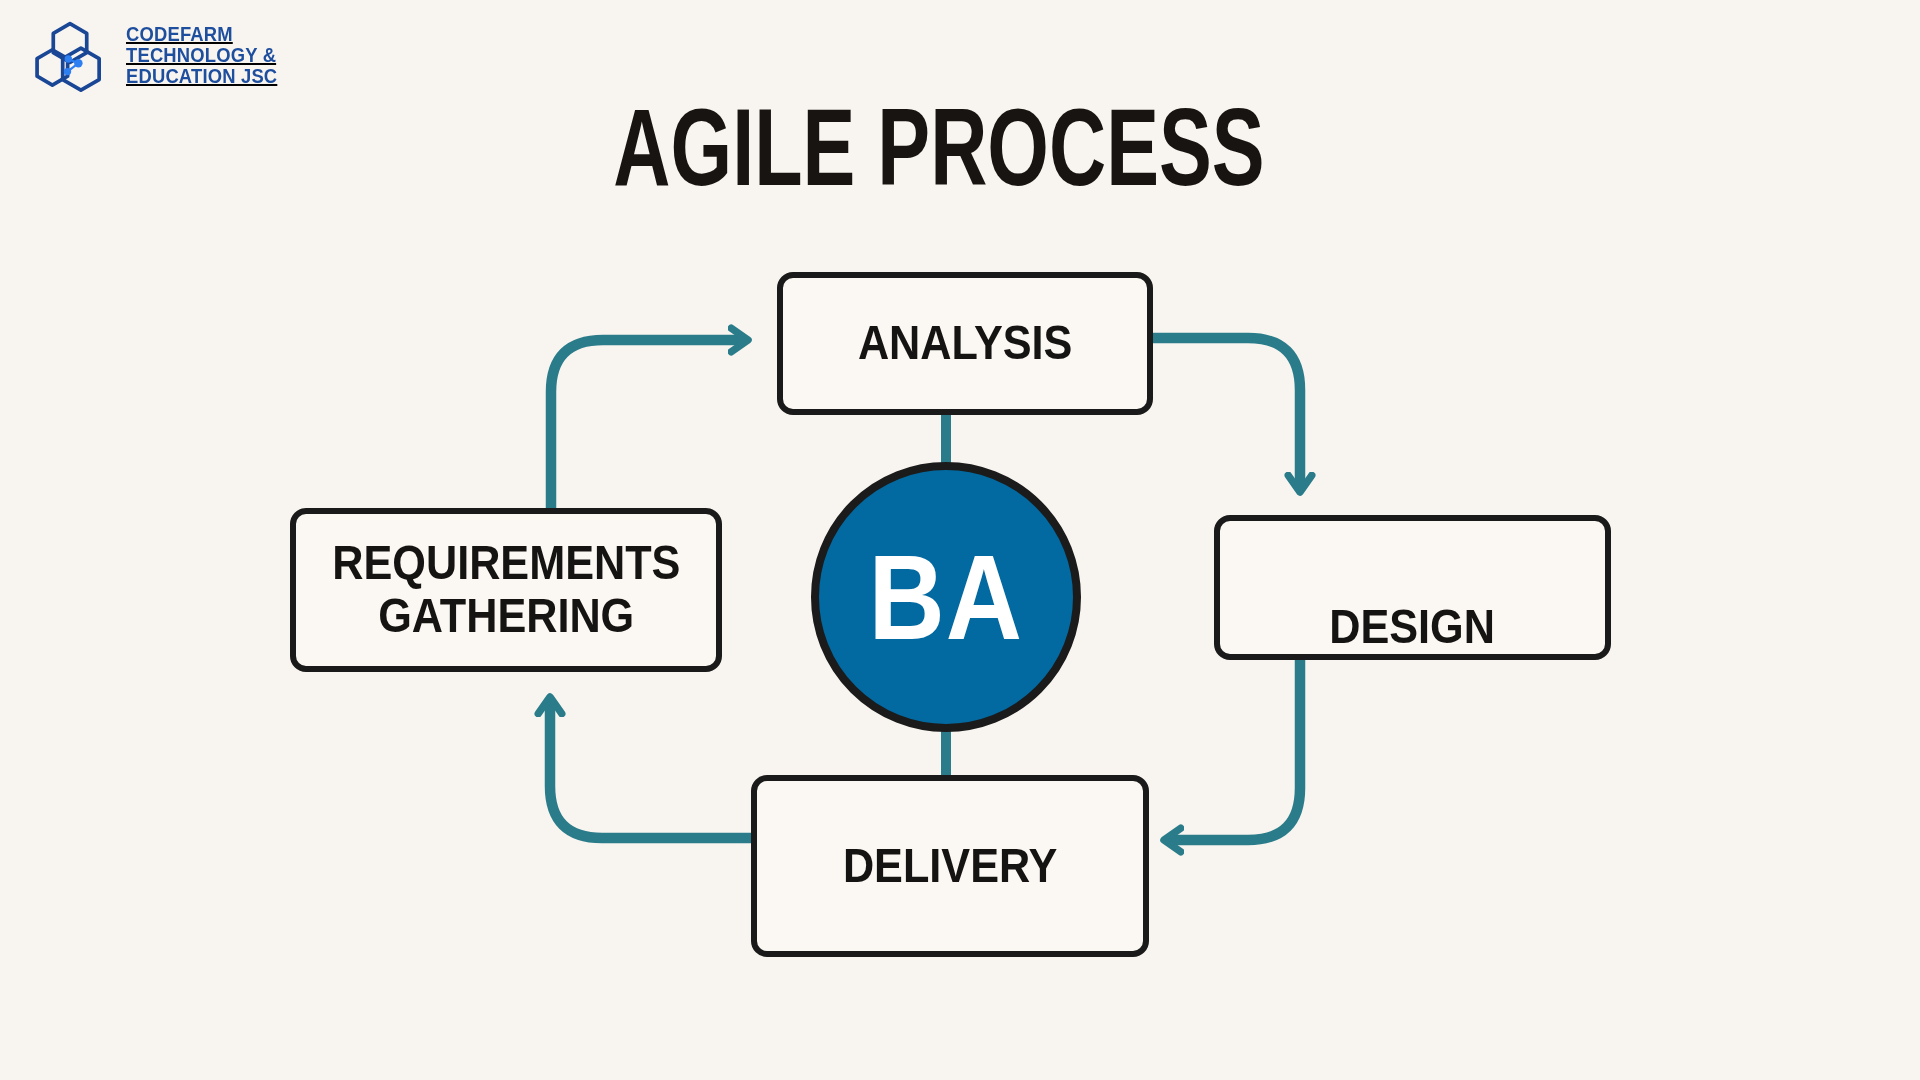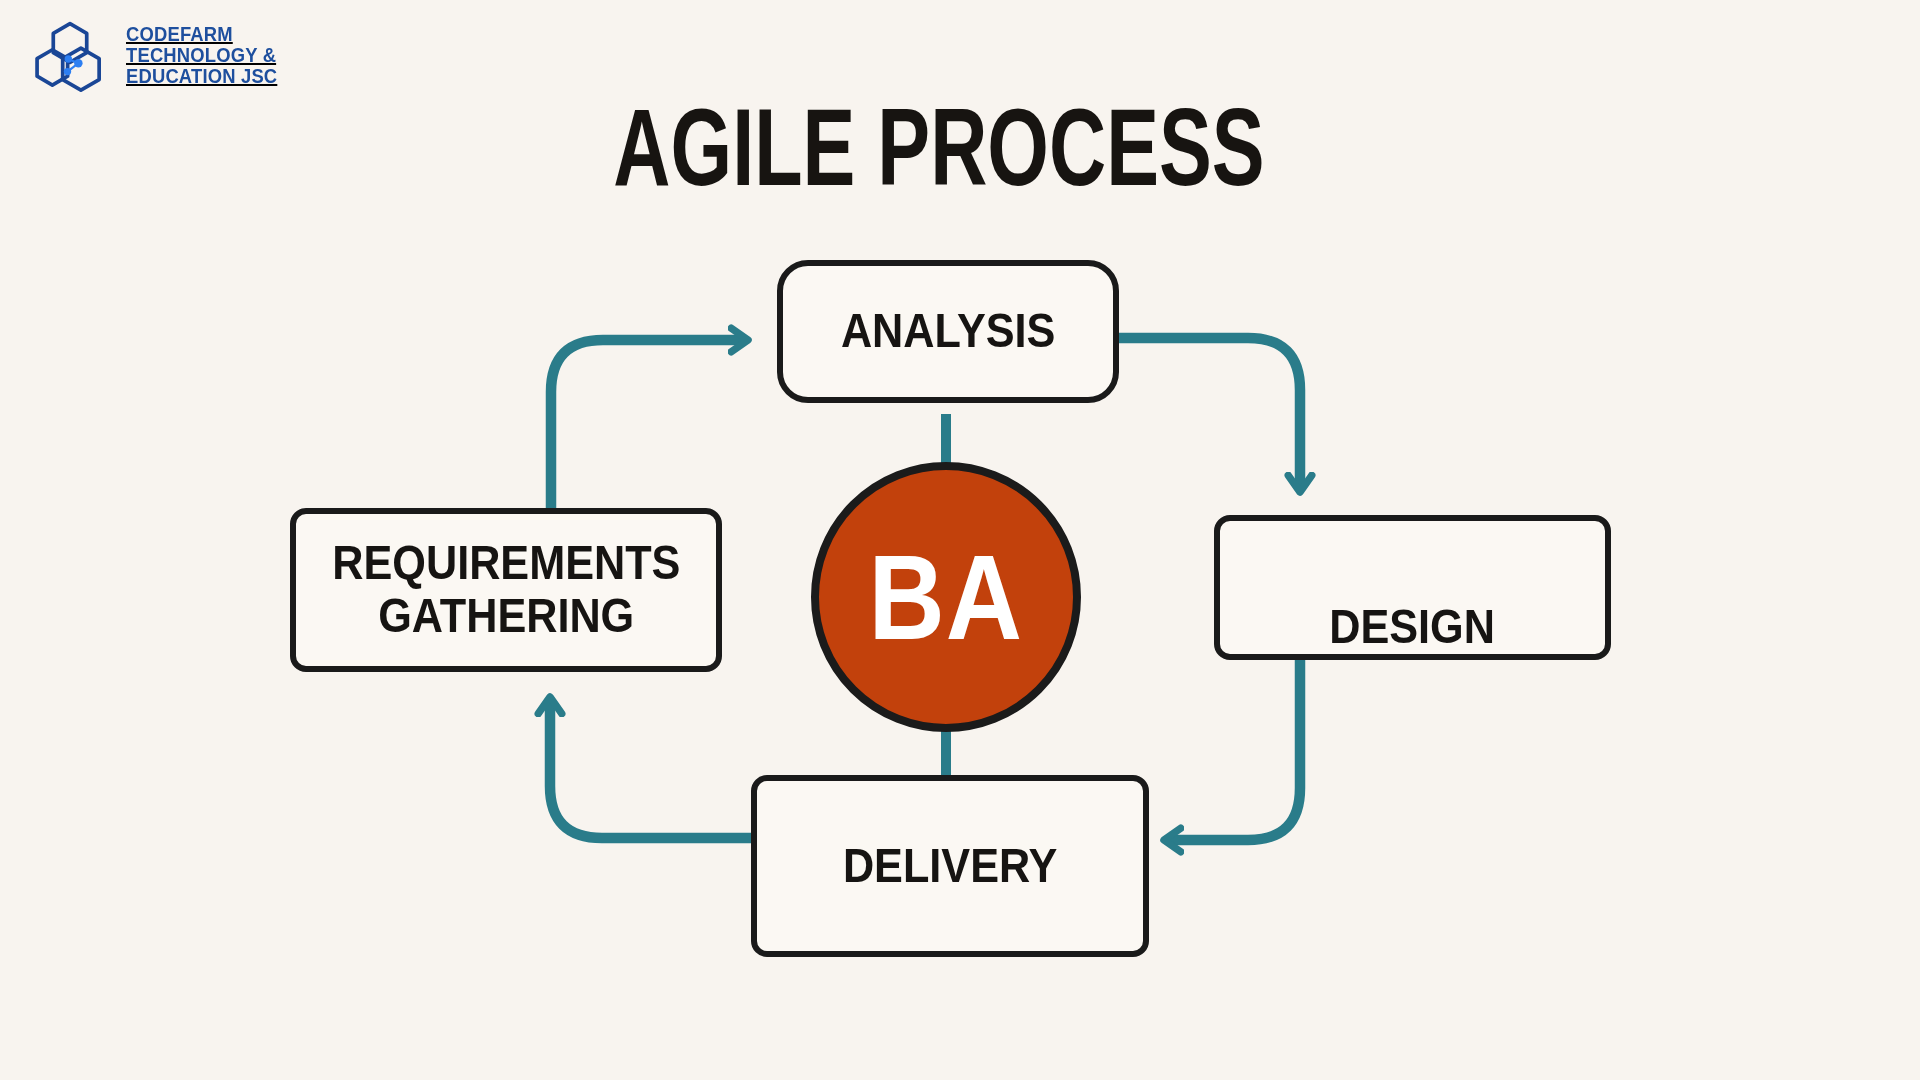--- a/index.html
+++ b/index.html
@@ -37,30 +37,30 @@
     position:absolute;z-index:3;
     background:#FBF8F3;border:6px solid #1A1A1A;border-radius:16px;
     box-sizing:border-box;
     display:flex;align-items:center;justify-content:center;flex-direction:column;
   }
   .node-label{
     color:#161412;font-weight:bold;font-size:48px;line-height:1.1;
     white-space:nowrap;text-align:center;
     transform:scaleX(0.9);transform-origin:center center;
   }
-  .node-analysis{left:777px;top:260px;width:342px;height:143px;border-radius:31px;}
+  .node-analysis{left:777px;top:272px;width:376px;height:143px;}
   .node-design{left:1214px;top:515px;width:397px;height:145px;justify-content:flex-end;}
   .node-delivery{left:751px;top:775px;width:398px;height:182px;}
   .node-requirements{left:290px;top:508px;width:432px;height:164px;}
 
   
   .ba-circle{
     position:absolute;z-index:2;
     left:811px;top:462px;width:270px;height:270px;border-radius:50%;
-    background:#c2410c;border:8px solid #1B1B1B;box-sizing:border-box;
+    background:#0369a1;border:8px solid #1B1B1B;box-sizing:border-box;
     display:flex;align-items:center;justify-content:center;
   }
   .ba-label{
     color:#FFFFFF;font-weight:bold;font-size:120px;line-height:1;
     transform:scaleX(0.88);transform-origin:center center;
     letter-spacing:1px;
   }
 </style>
 </head>
 <body>

